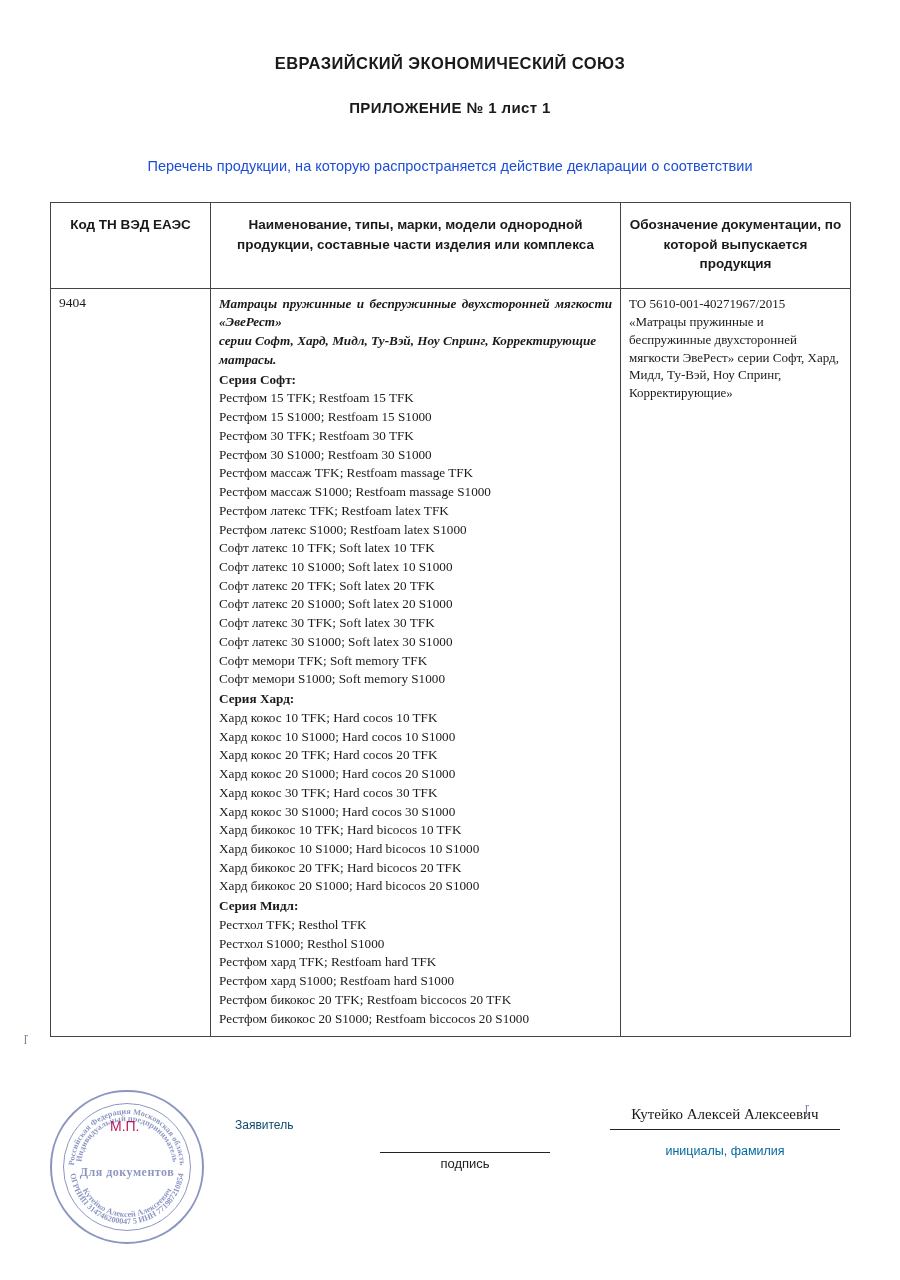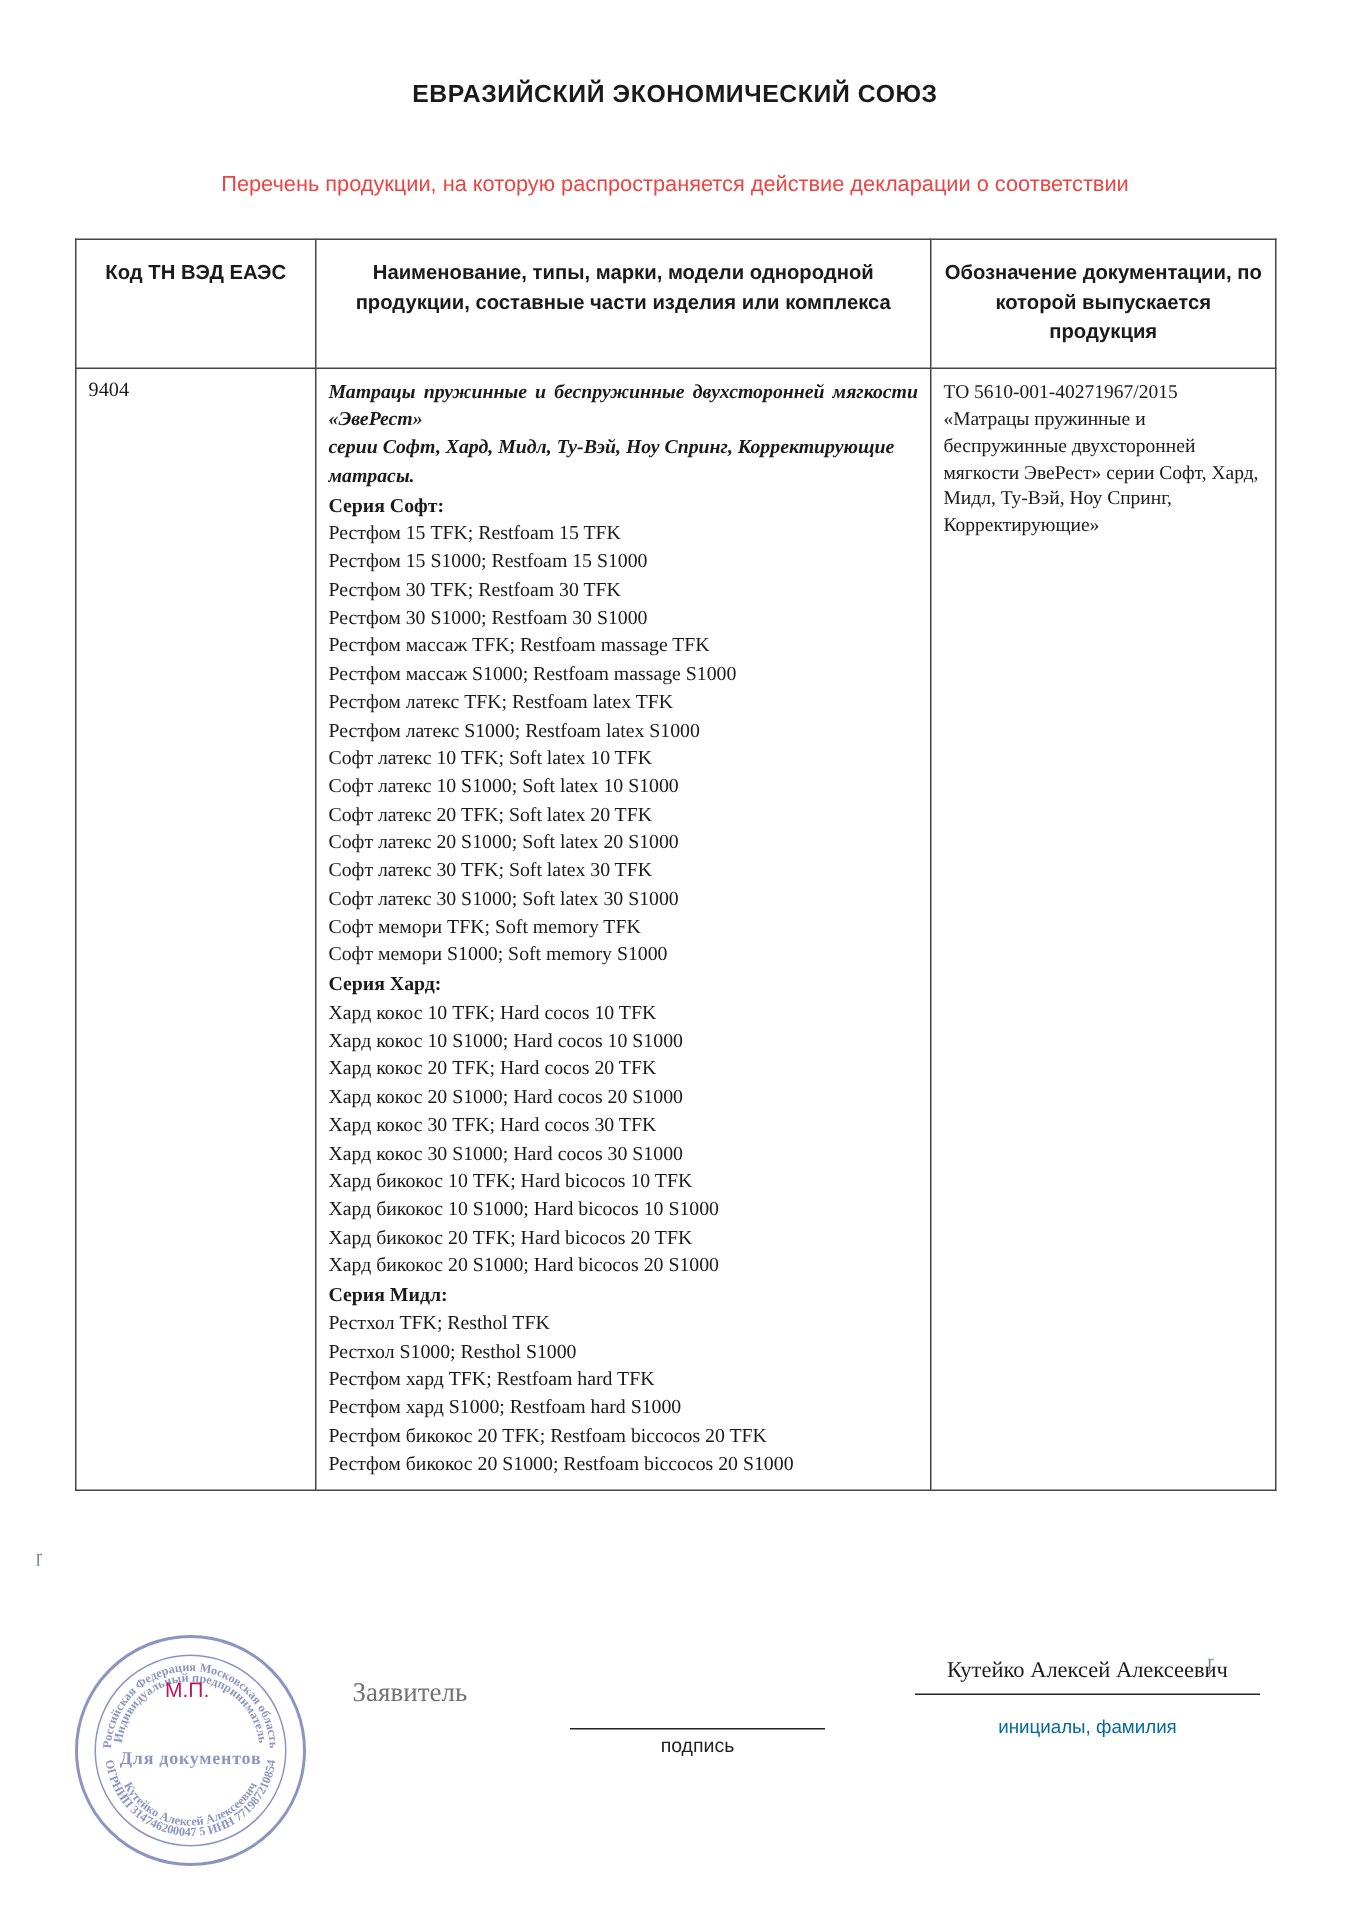--- a/index.html
+++ b/index.html
@@ -40,21 +40,21 @@
   }
   .hdr-3 {
     font-size: 14.5px;
     margin-top: 24px;
   }
   .subtitle {
     text-align: center;
     font-family: "Liberation Sans", sans-serif;
     font-size: 14.5px;
     margin-top: 42px;
-    color: #ef4444;
+    color: #1d4ed8;
   }
 
   
   table.prod {
     margin-top: 28px;
     width: 800px;
     border-collapse: collapse;
     table-layout: fixed;
   }
   table.prod th,
@@ -119,23 +119,23 @@
     left: 60px;
     top: 28px;
     font-family: "Liberation Sans", sans-serif;
     font-size: 14px;
     color: #be185d;
   }
   .applicant {
     position: absolute;
     left: 185px;
     top: 28px;
-    font-family: Liberation Serif, serif;
-    font-size: 18px;
-    color: #737373;
+    font-family: Liberation Sans, sans-serif;
+    font-size: 12px;
+    color: #0c4a6e;
   }
   .sig-block {
     position: absolute;
     left: 330px;
     top: 20px;
     width: 170px;
     text-align: center;
   }
   .sig-line {
     border-bottom: 1px solid #222;
@@ -230,20 +230,21 @@
     color: #6b7a99;
     font-size: 12px;
   }
 </style>
 </head>
 <body>
 
 <div class="page">
 
   <div class="hdr hdr-1">ЕВРАЗИЙСКИЙ ЭКОНОМИЧЕСКИЙ СОЮЗ</div>
+  <div class="hdr hdr-2">ПРИЛОЖЕНИЕ № 1 лист 1</div>
 
   <div class="subtitle">Перечень продукции, на которую распространяется действие декларации о соответствии</div>
 
   <table class="prod">
     <colgroup>
       <col class="col-code">
       <col class="col-name">
       <col class="col-doc">
     </colgroup>
     <thead>

